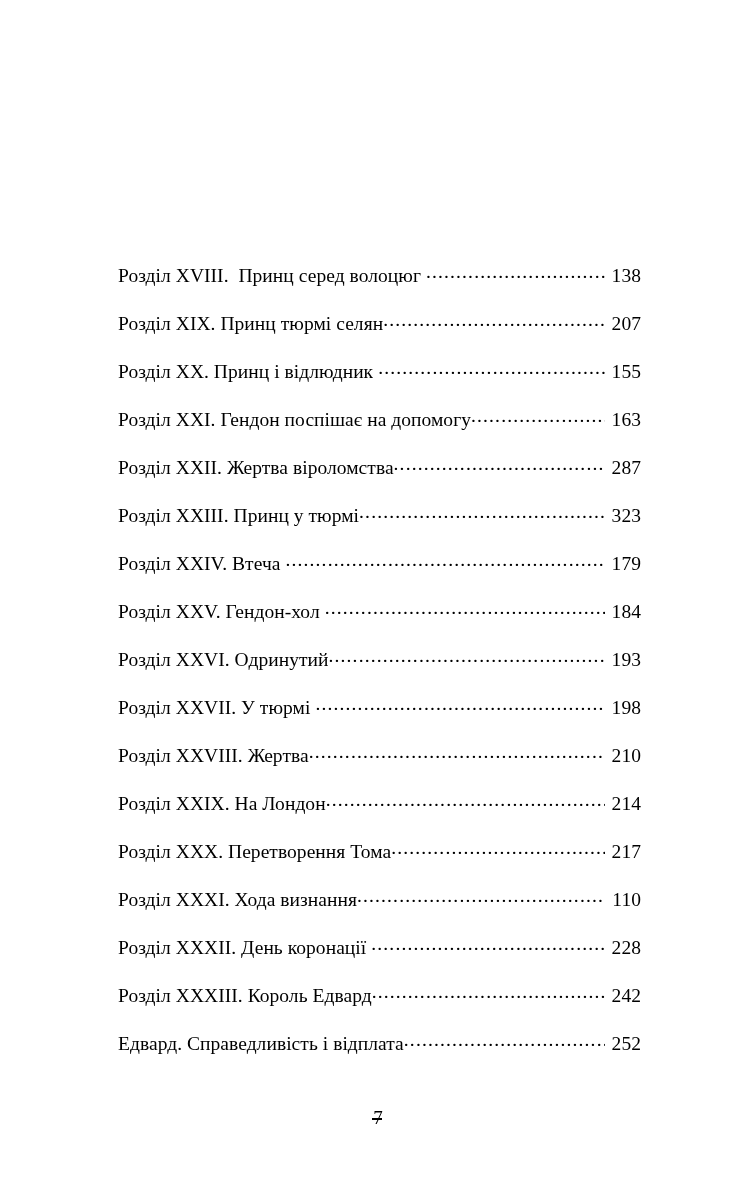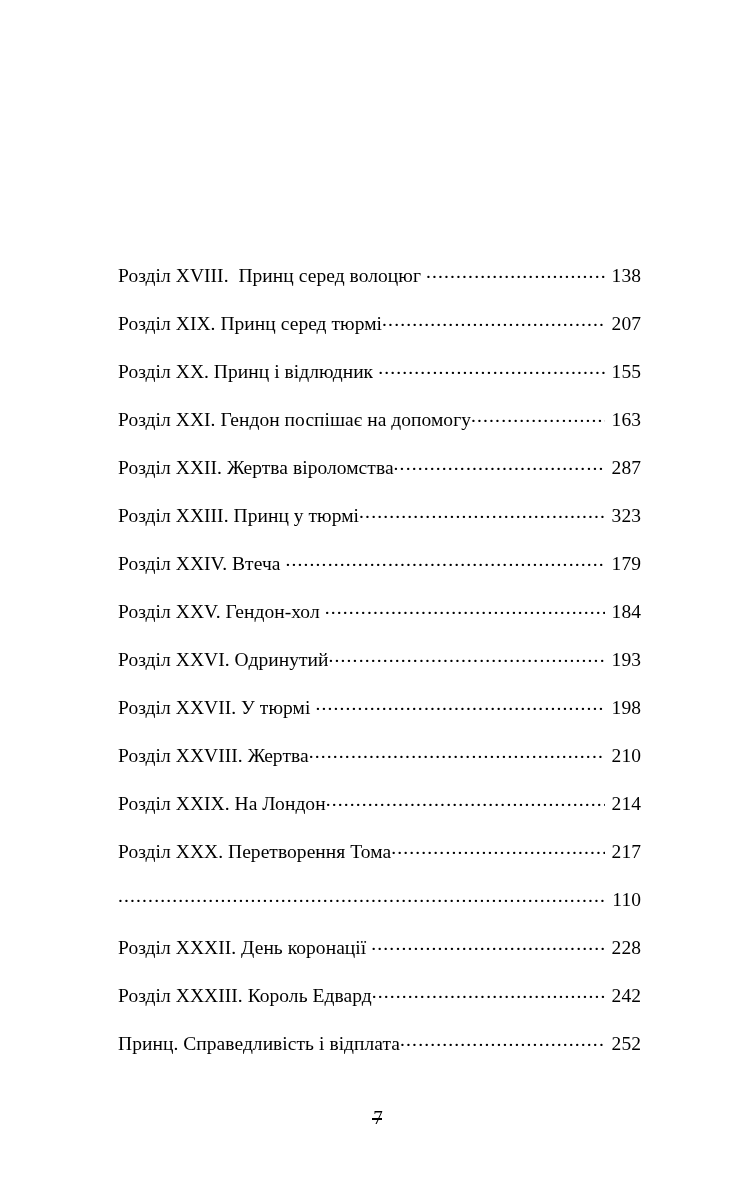--- a/index.html
+++ b/index.html
@@ -115,21 +115,21 @@
 
 <div class="page">
 
   <div class="toc">
       <div class="toc-entry loose">
         <span class="toc-title">Розділ XVIII.  Принц серед волоцюг</span>
         <span class="toc-leader"></span>
         <span class="toc-page">138</span>
       </div>
       <div class="toc-entry tight">
-        <span class="toc-title">Розділ XIX. Принц серед тюрмі</span>
+        <span class="toc-title">Розділ XIX. Принц тюрмі селян</span>
         <span class="toc-leader"></span>
         <span class="toc-page">207</span>
       </div>
       <div class="toc-entry loose">
         <span class="toc-title">Розділ XX. Принц і відлюдник</span>
         <span class="toc-leader"></span>
         <span class="toc-page">155</span>
       </div>
       <div class="toc-entry tight">
         <span class="toc-title">Розділ XXI. Гендон поспішає на допомогу</span>
@@ -175,35 +175,36 @@
         <span class="toc-title">Розділ XXIX. На Лондон</span>
         <span class="toc-leader"></span>
         <span class="toc-page">214</span>
       </div>
       <div class="toc-entry tight">
         <span class="toc-title">Розділ XXX. Перетворення Тома</span>
         <span class="toc-leader"></span>
         <span class="toc-page">217</span>
       </div>
       <div class="toc-entry tight">
+        <span class="toc-title">Розділ XXXI. Хода визнання</span>
         <span class="toc-leader"></span>
         <span class="toc-page">110</span>
       </div>
       <div class="toc-entry loose">
         <span class="toc-title">Розділ XXXII. День коронації</span>
         <span class="toc-leader"></span>
         <span class="toc-page">228</span>
       </div>
       <div class="toc-entry tight">
         <span class="toc-title">Розділ XXXIII. Король Едвард</span>
         <span class="toc-leader"></span>
         <span class="toc-page">242</span>
       </div>
       <div class="toc-entry tight">
-        <span class="toc-title">Принц. Справедливість і відплата</span>
+        <span class="toc-title">Едвард. Справедливість і відплата</span>
         <span class="toc-leader"></span>
         <span class="toc-page">252</span>
       </div>
     </div>
 
   <div class="folio">
     <span class="folio-seven">7</span>
   </div>
 
 </div>

